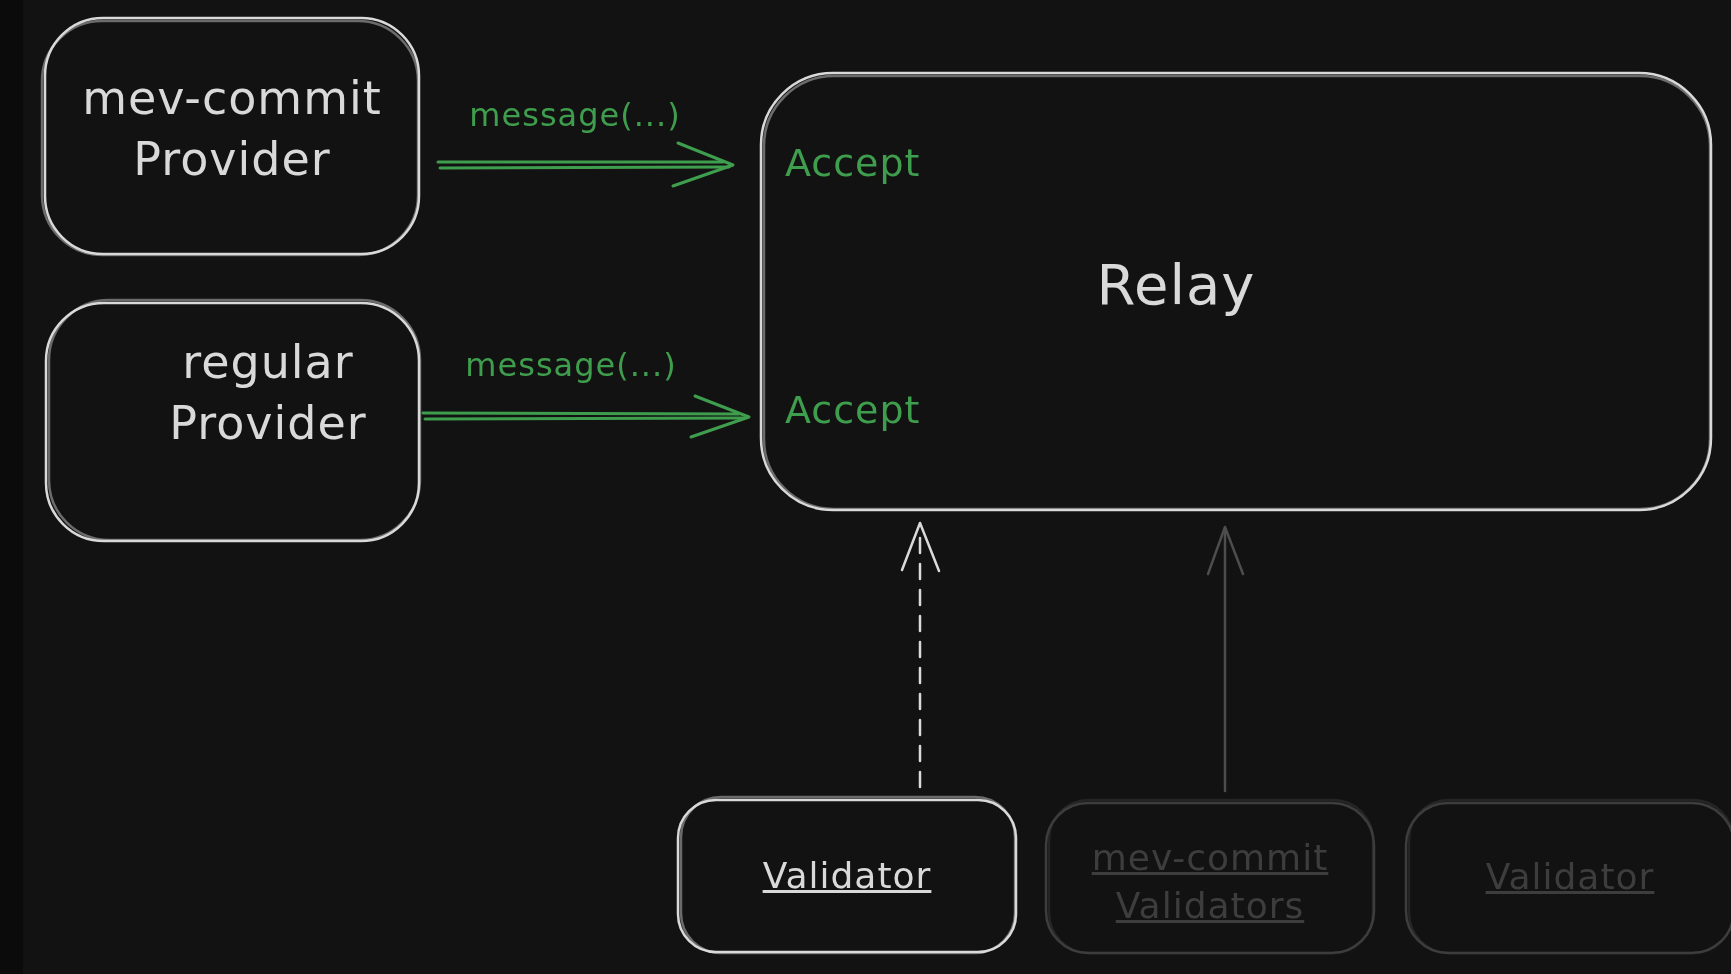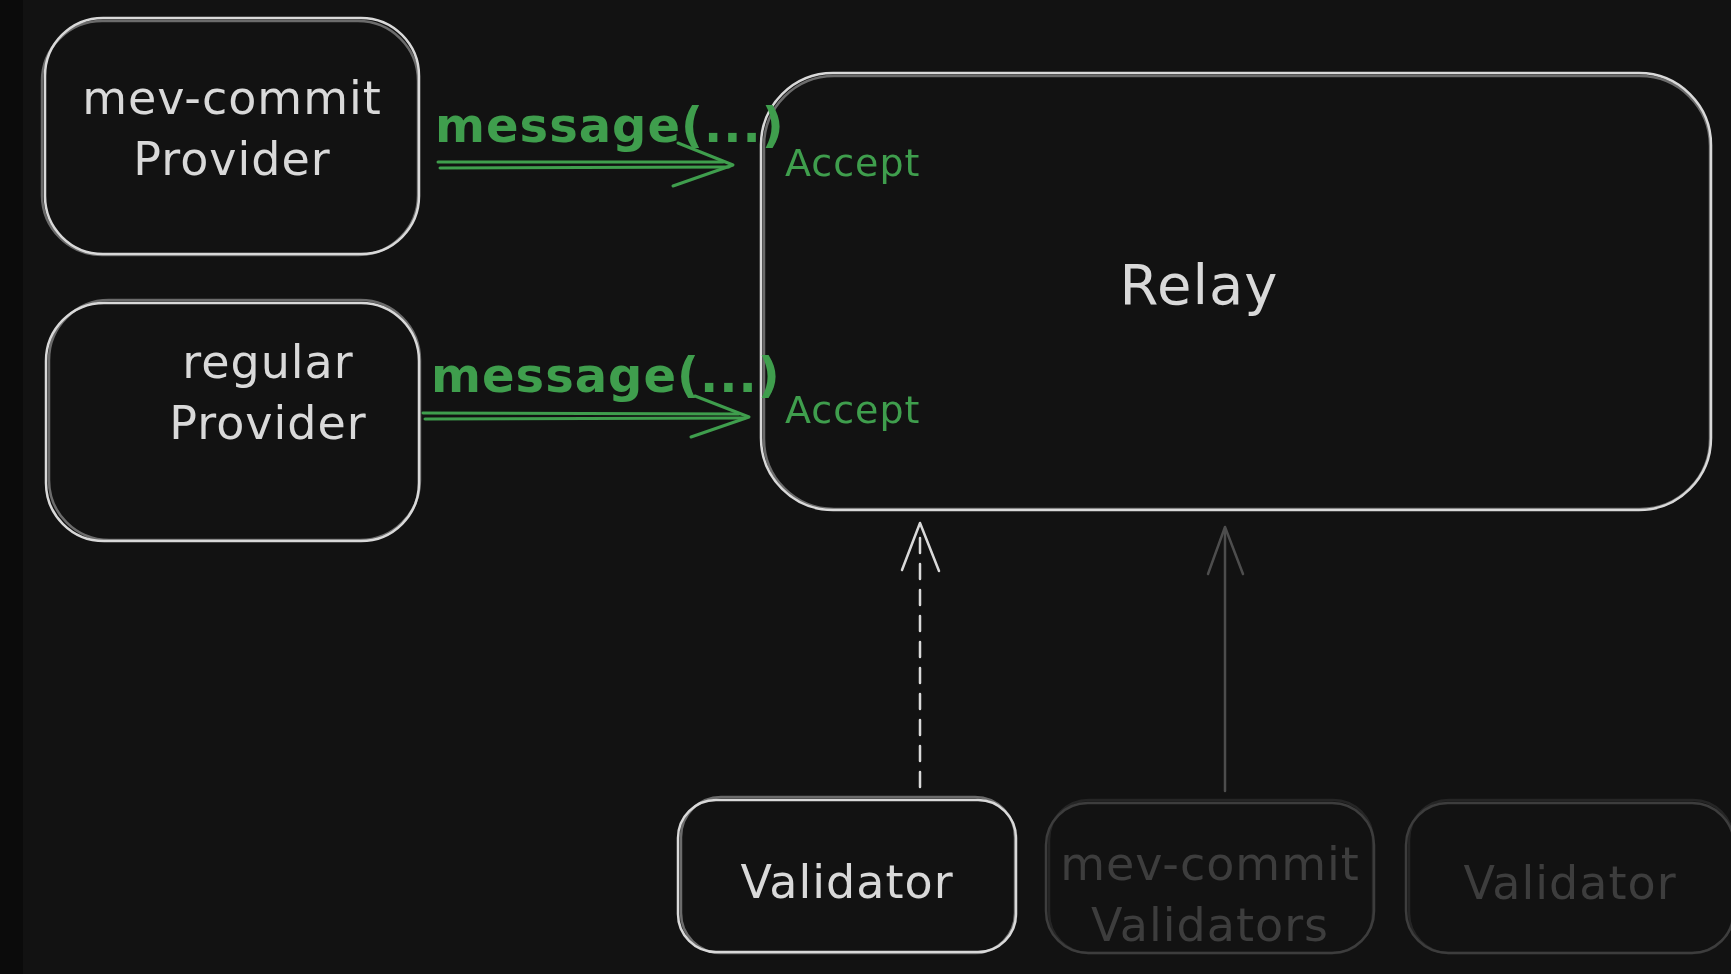--- a/index.html
+++ b/index.html
@@ -68,22 +68,22 @@
     letter-spacing: 1px;
     line-height: 1.32;
     user-select: none;
   }
   .label.left-align { text-align: center; }
   .green-text { color: var(--green); }
   .dim-text { color: var(--dim); }
   .fs-node-big { font-size: 46px; }
   .fs-relay { font-size: 56px; }
   .fs-accept { font-size: 38px; font-weight: 500; }
-  .fs-message { font-size: 48px; font-weight: 700; }
-  .fs-node-small { font-size: 46px; }
+  .fs-message { font-size: 32px; font-weight: 400; }
+  .fs-node-small { font-size: 36px; text-decoration: underline; }
 </style>
 </head>
 <body>
 
 <div class="canvas">
 
   <svg class="layer" viewBox="0 0 1731 974">
 
     <rect class="node-rect" x="22" y="18" width="374" height="236" rx="58"></rect>
     <rect class="node-rect sketch" x="19" y="21" width="376" height="234" rx="60"></rect>
@@ -133,21 +133,21 @@
 Provider</div>
 
   <div class="label fs-message green-text" style="left:412px; top:94px; width:280px;">message(...)</div>
 
   <div class="label fs-message green-text" style="left:408px; top:344px; width:280px;">message(...)</div>
 
   <div class="label fs-accept green-text left-align" style="left:762px; top:138px;">Accept</div>
 
   <div class="label fs-accept green-text left-align" style="left:762px; top:385px;">Accept</div>
 
-  <div class="label fs-relay" style="left:761px; top:248px; width:830px;text-align:center;">Relay</div>
+  <div class="label fs-relay" style="left:738px; top:248px; width:830px;text-align:center;">Relay</div>
 
   <div class="label fs-node-small" style="left:655px; top:852px; width:338px;">Validator</div>
 
   <div class="label fs-node-small dim-text" style="left:1023px; top:834px; width:328px;">mev-commit
 Validators</div>
 
   <div class="label fs-node-small dim-text" style="left:1383px; top:853px; width:328px;">Validator</div>
 
 </div>
 

